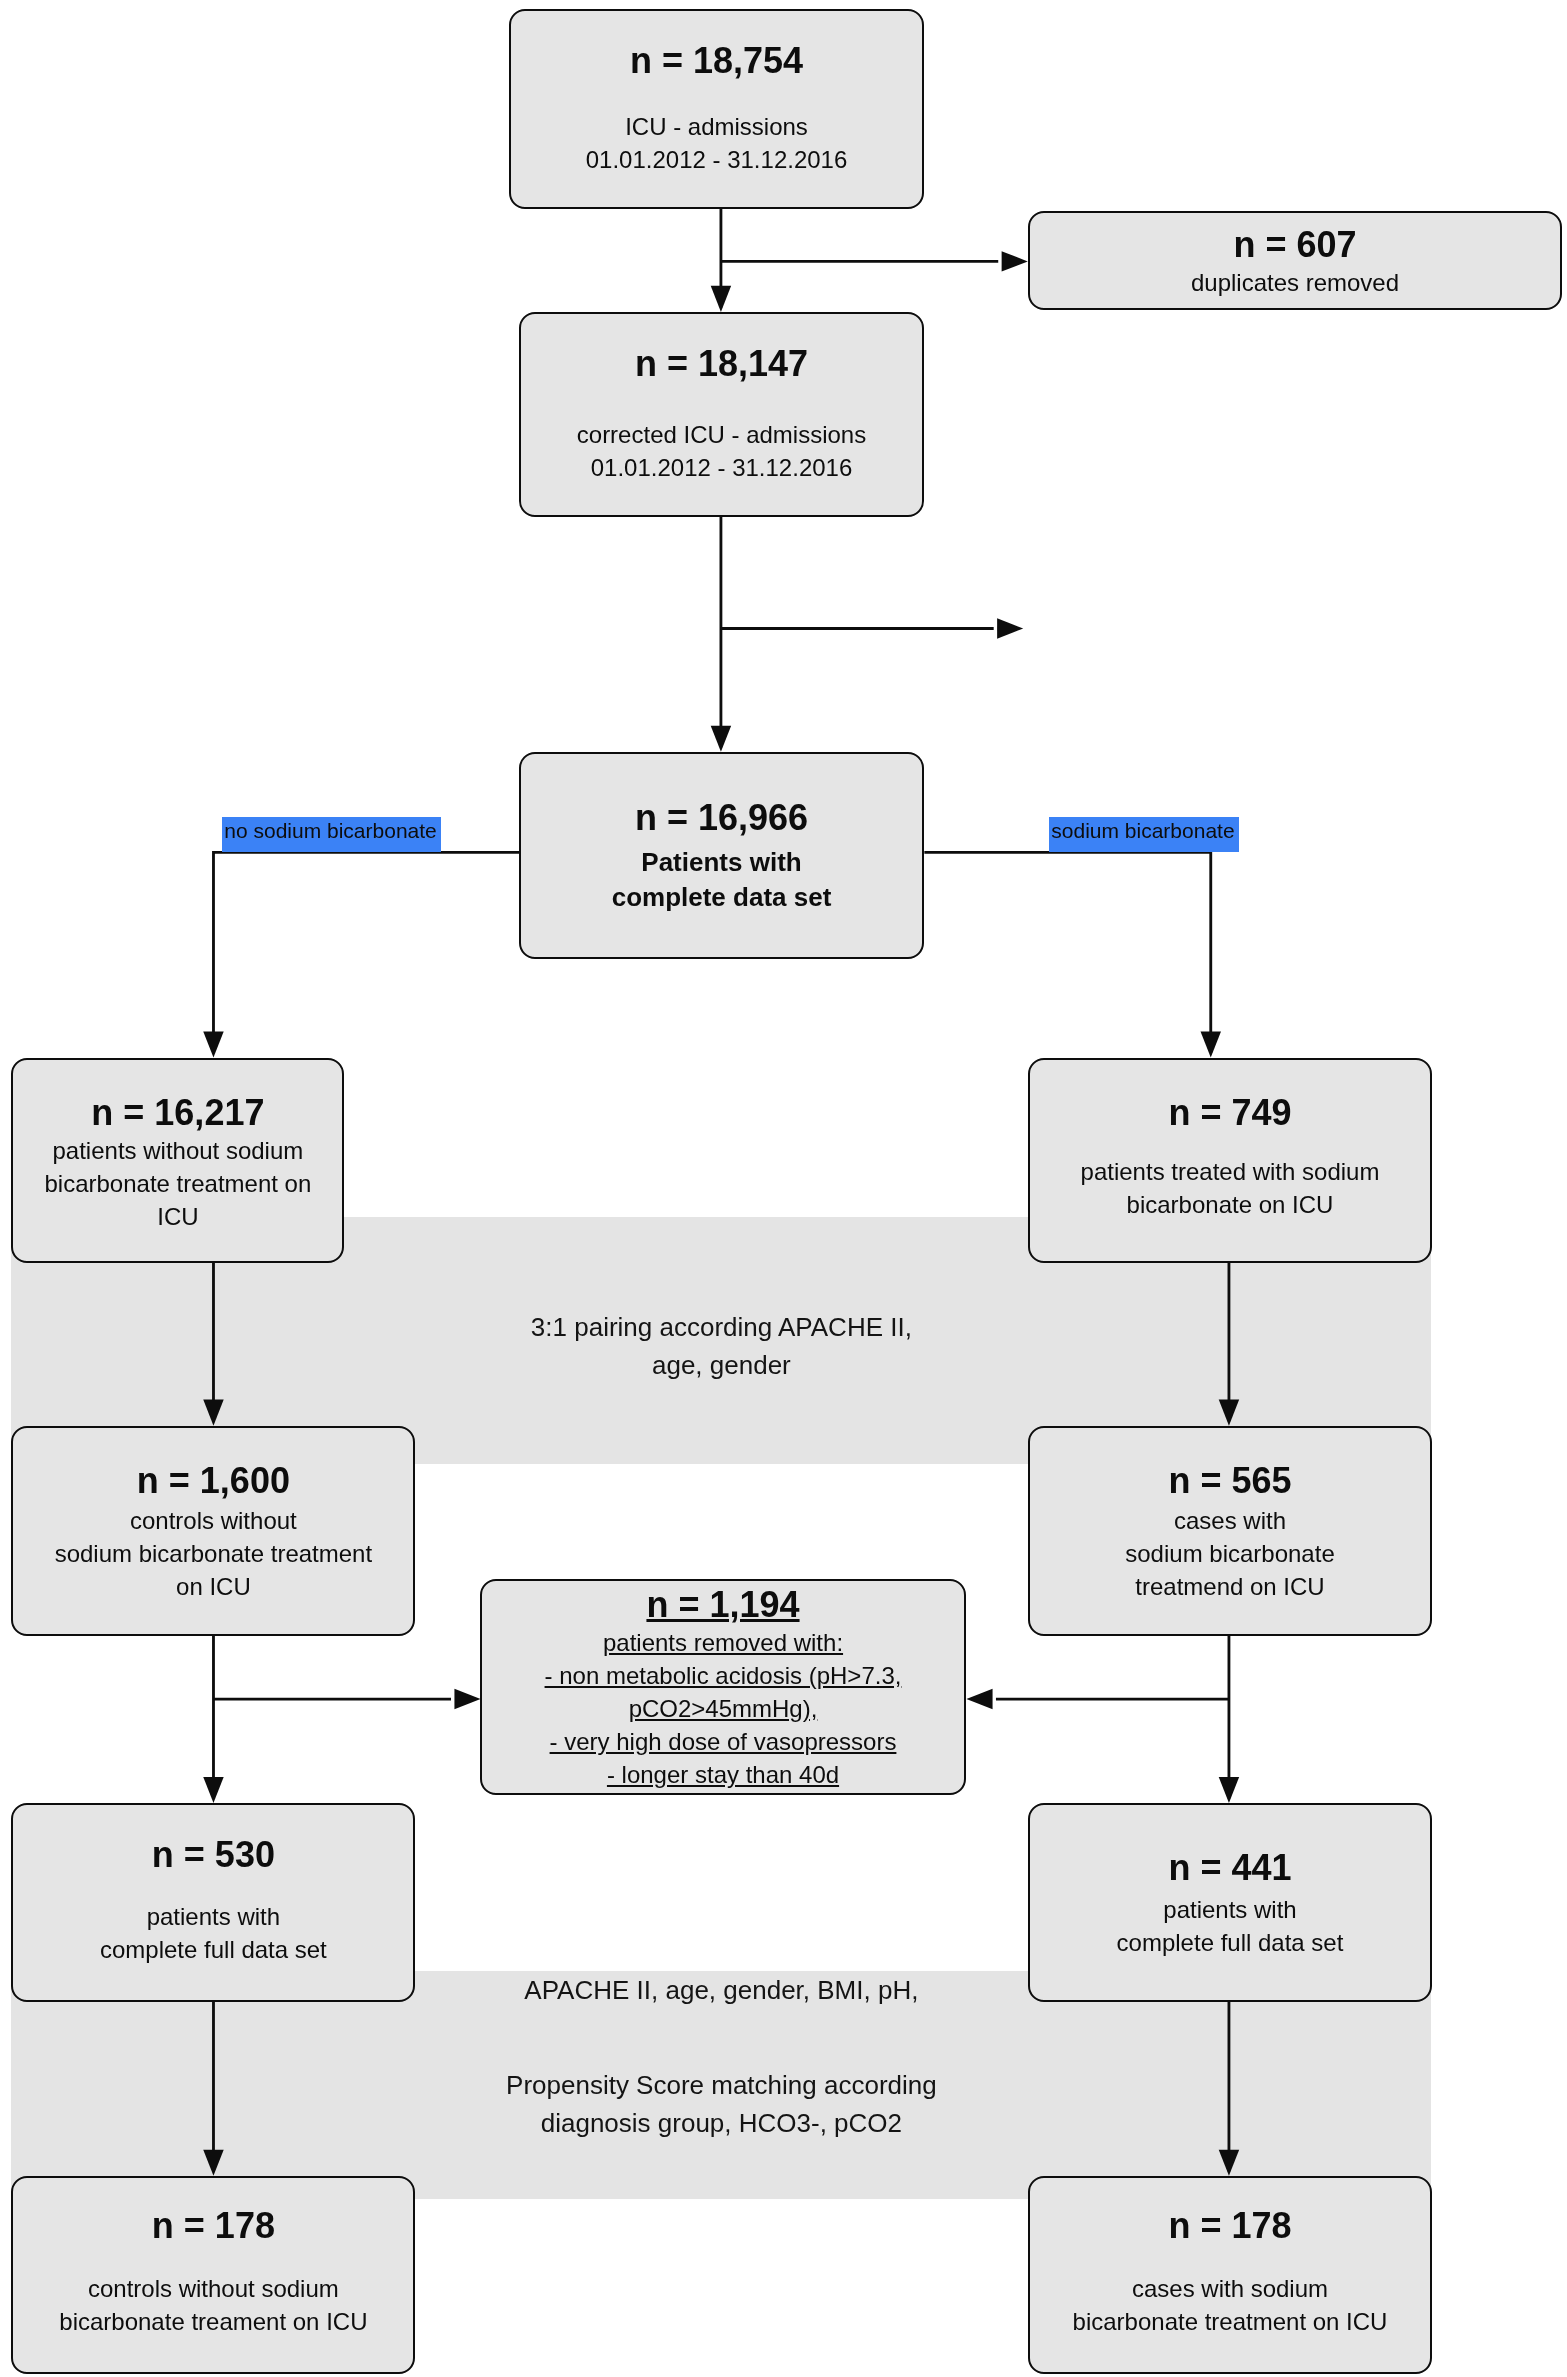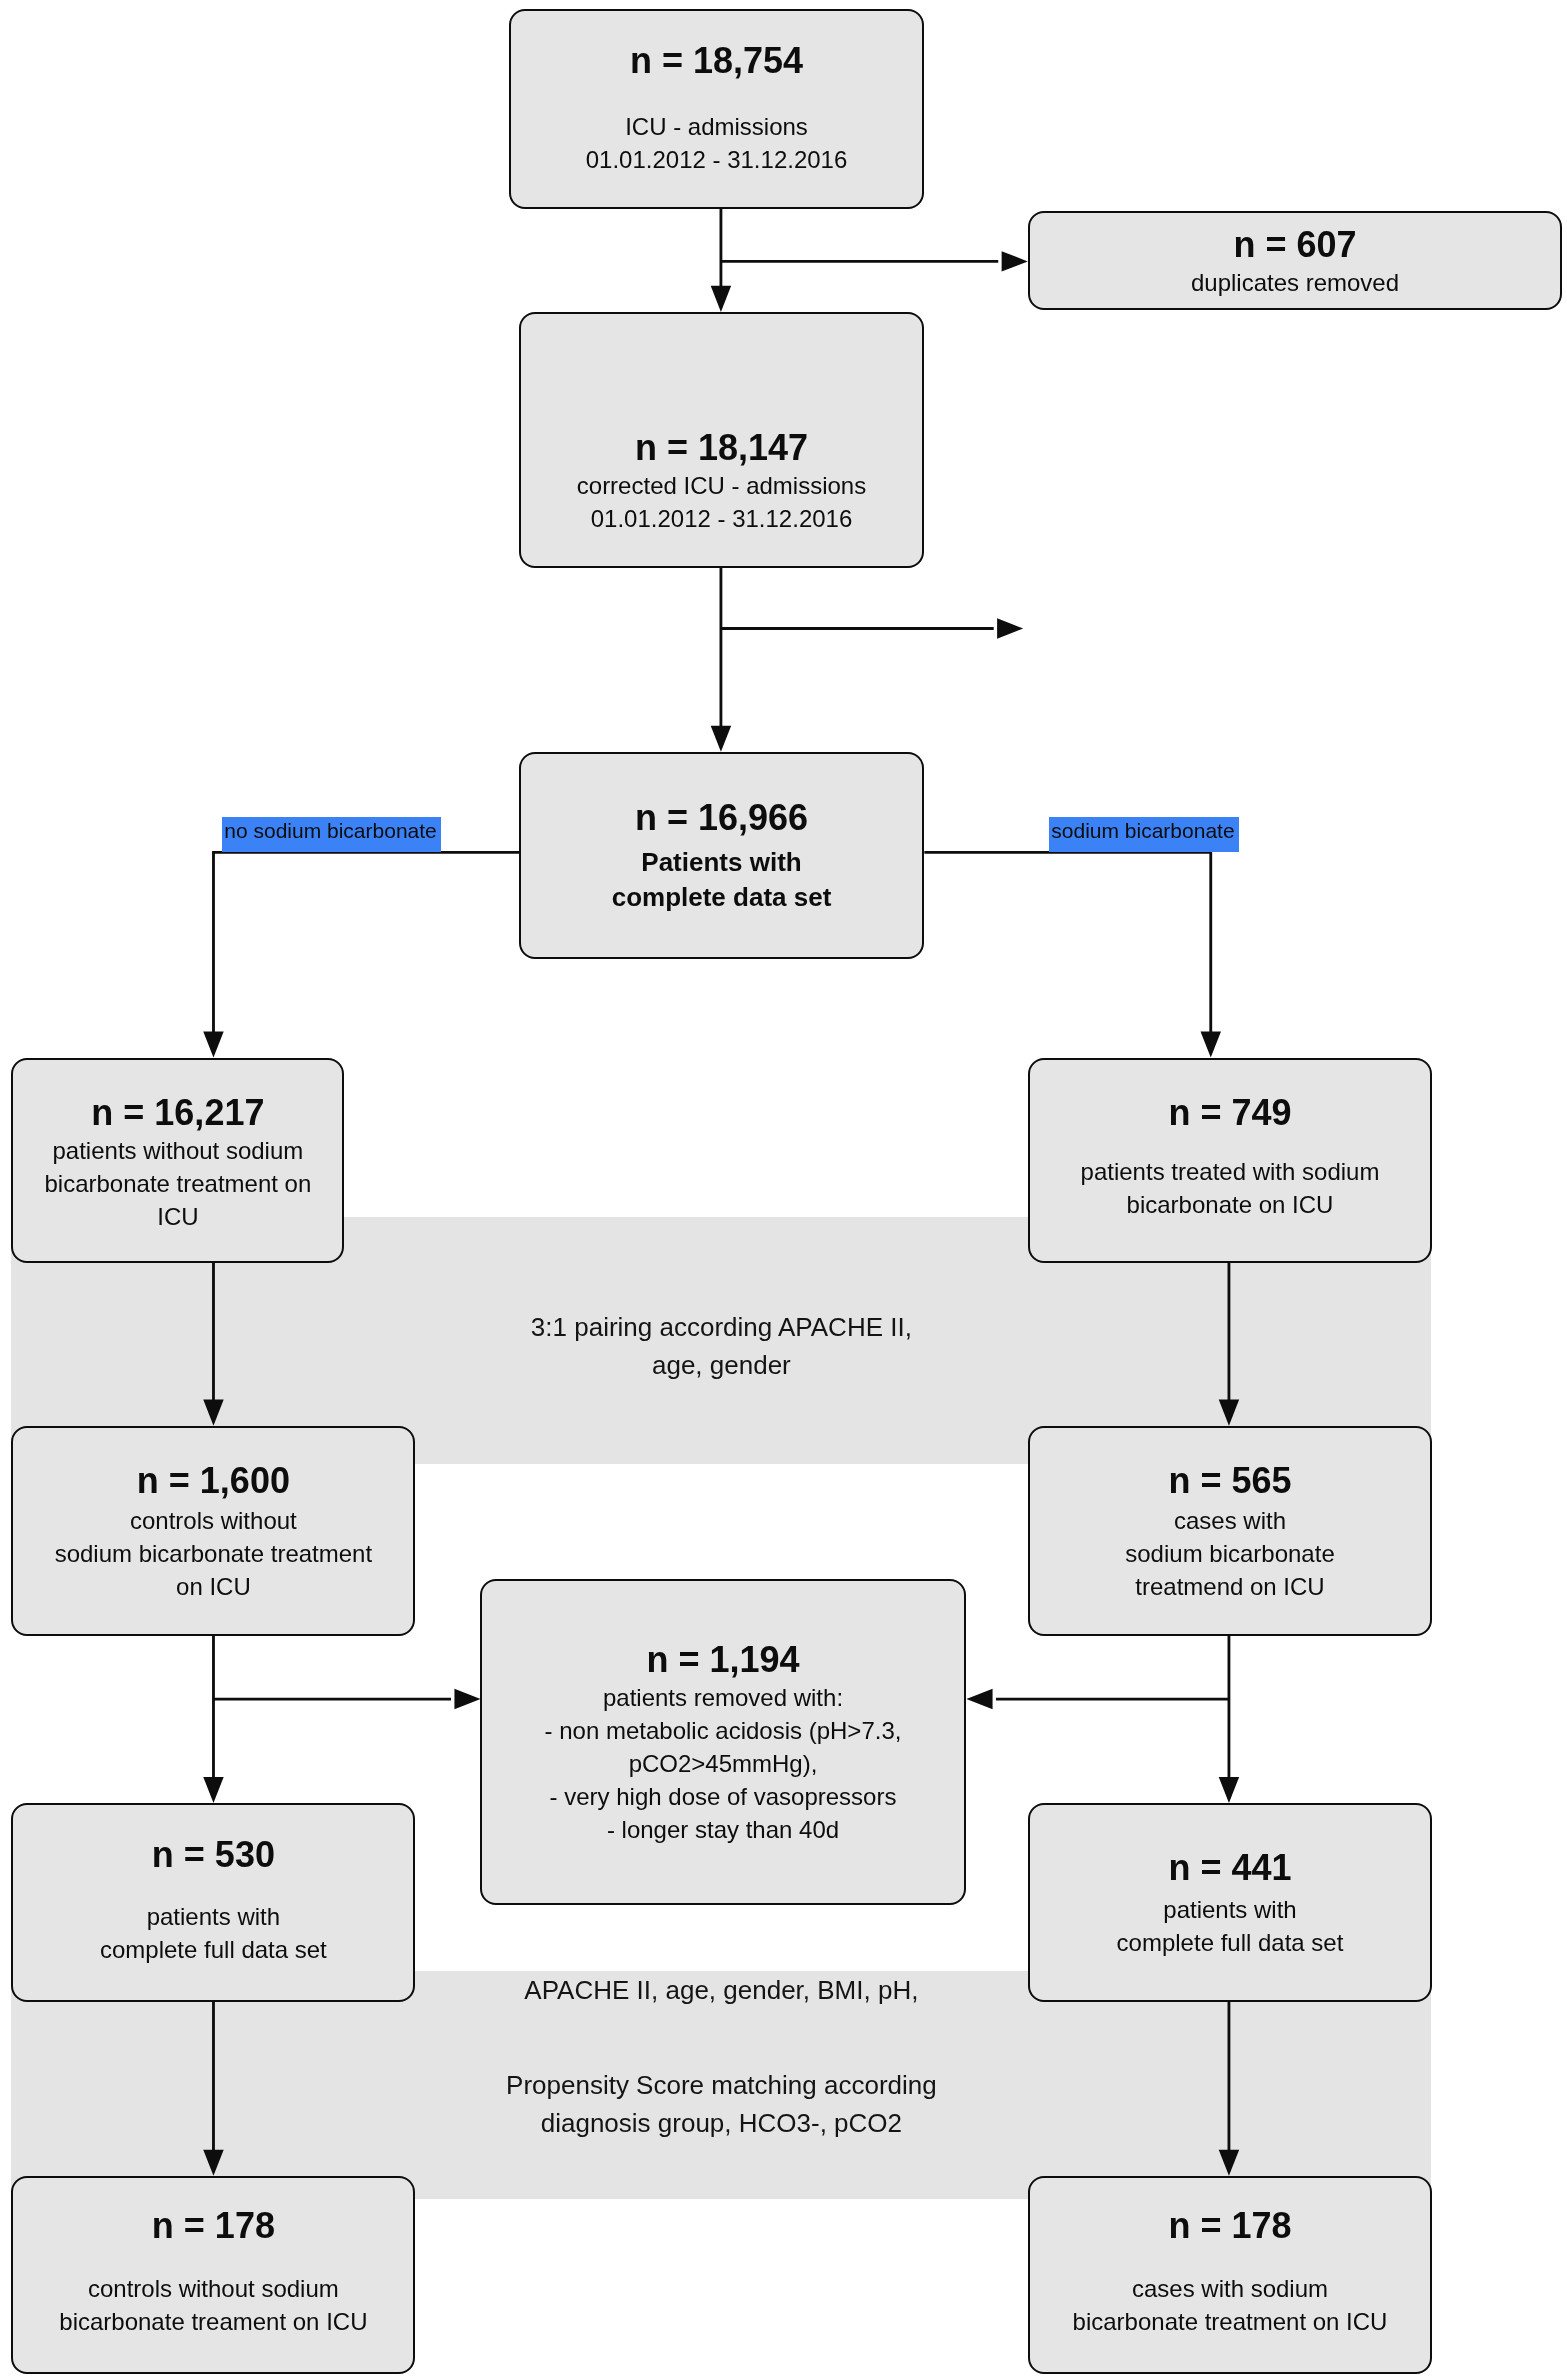--- a/index.html
+++ b/index.html
@@ -99,21 +99,21 @@
       <div class="bodytxt">ICU - admissions</div>
       <div class="bodytxt">01.01.2012 - 31.12.2016</div>
     </div>
   </div>
 
   <div class="box ct" style="left:1028px;top:211px;width:534px;height:99px;">
     <div class="n">n = 607</div>
     <div class="bodytxt">duplicates removed</div>
   </div>
 
-  <div class="box sp" style="left:519px;top:312px;width:405px;height:256px;padding:28px 11.4px 31px;justify-content:flex-end;">
+  <div class="box sp" style="left:519px;top:312px;width:405px;height:205px;padding:28px 11.4px 31px;">
     <div class="n">n = 18,147</div>
     <div>
       <div class="bodytxt">corrected ICU - admissions</div>
       <div class="bodytxt">01.01.2012 - 31.12.2016</div>
     </div>
   </div>
 
 
   <div class="box ct" style="left:519px;top:752px;width:405px;height:207px;">
     <div class="n" style="margin-bottom:5.7px;">n = 16,966</div>
@@ -148,21 +148,21 @@
 
   <div class="box sp" style="left:1028px;top:1426px;width:404px;height:210px;padding:31px 8.5px 31px;">
     <div class="n">n = 565</div>
     <div>
       <div class="bodytxt">cases with</div>
       <div class="bodytxt">sodium bicarbonate</div>
       <div class="bodytxt">treatmend on ICU</div>
     </div>
   </div>
 
-  <div class="box ct" style="left:480px;top:1579px;width:486px;height:326px;">
+  <div class="box ct" style="left:480px;top:1579px;width:486px;height:216px;text-decoration:underline;">
     <div class="n">n = 1,194</div>
     <div class="bodytxt">patients removed with:</div>
     <div class="bodytxt">- non metabolic acidosis (pH&gt;7.3,</div>
     <div class="bodytxt">pCO2&gt;45mmHg),</div>
     <div class="bodytxt">- very high dose of vasopressors</div>
     <div class="bodytxt">- longer stay than 40d</div>
   </div>
 
   <div class="box sp" style="left:11.4px;top:1803px;width:404px;height:199px;padding:28px 8.5px 34px;">
     <div class="n">n = 530</div>

